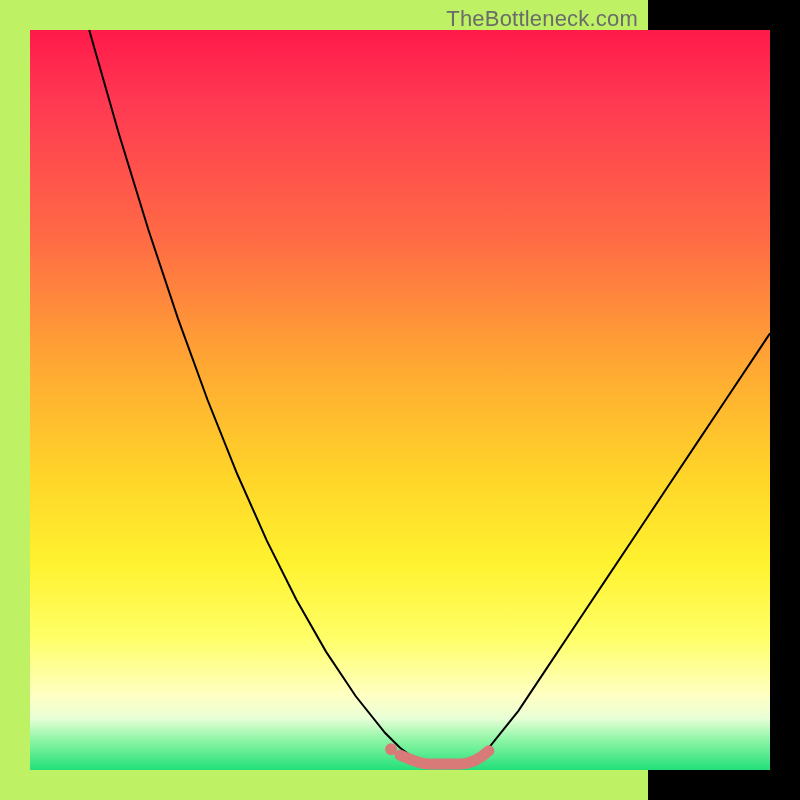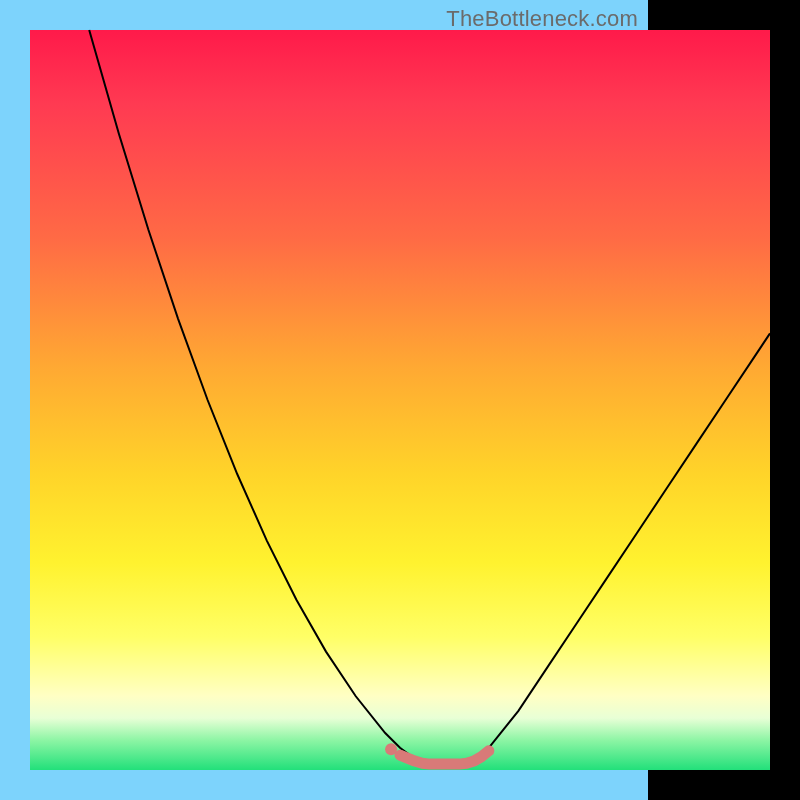--- a/index.html
+++ b/index.html
@@ -10,21 +10,21 @@
     background: #000;
     overflow: hidden;
     font-family: Arial, Helvetica, sans-serif;
   }
   .frame {
     position: absolute;
     left: 0;
     top: 0;
     width: 648px;
     height: 800px;
-    background: #7dd3fc;
+    background: #bef264;
   }
   .plot-area {
     position: absolute;
     left: 30px;
     top: 30px;
     width: 740px;
     height: 740px;
     
     background: linear-gradient(to bottom,
       #ff1a4a 0%,

